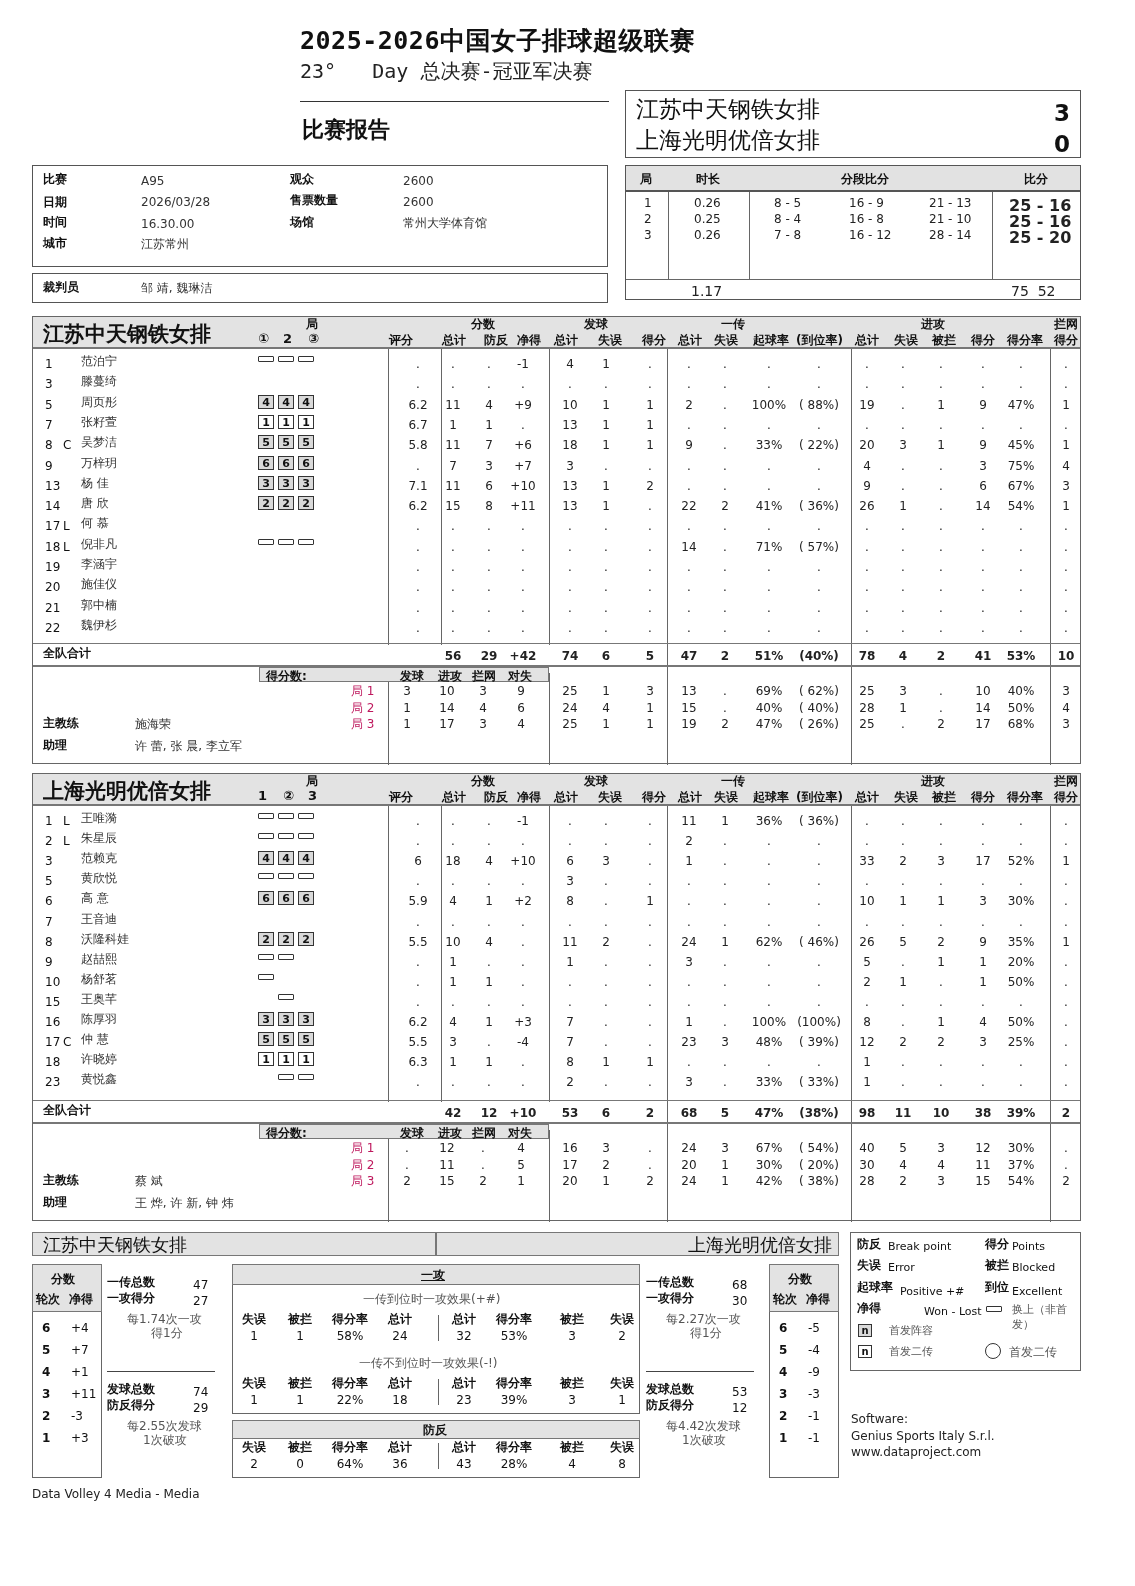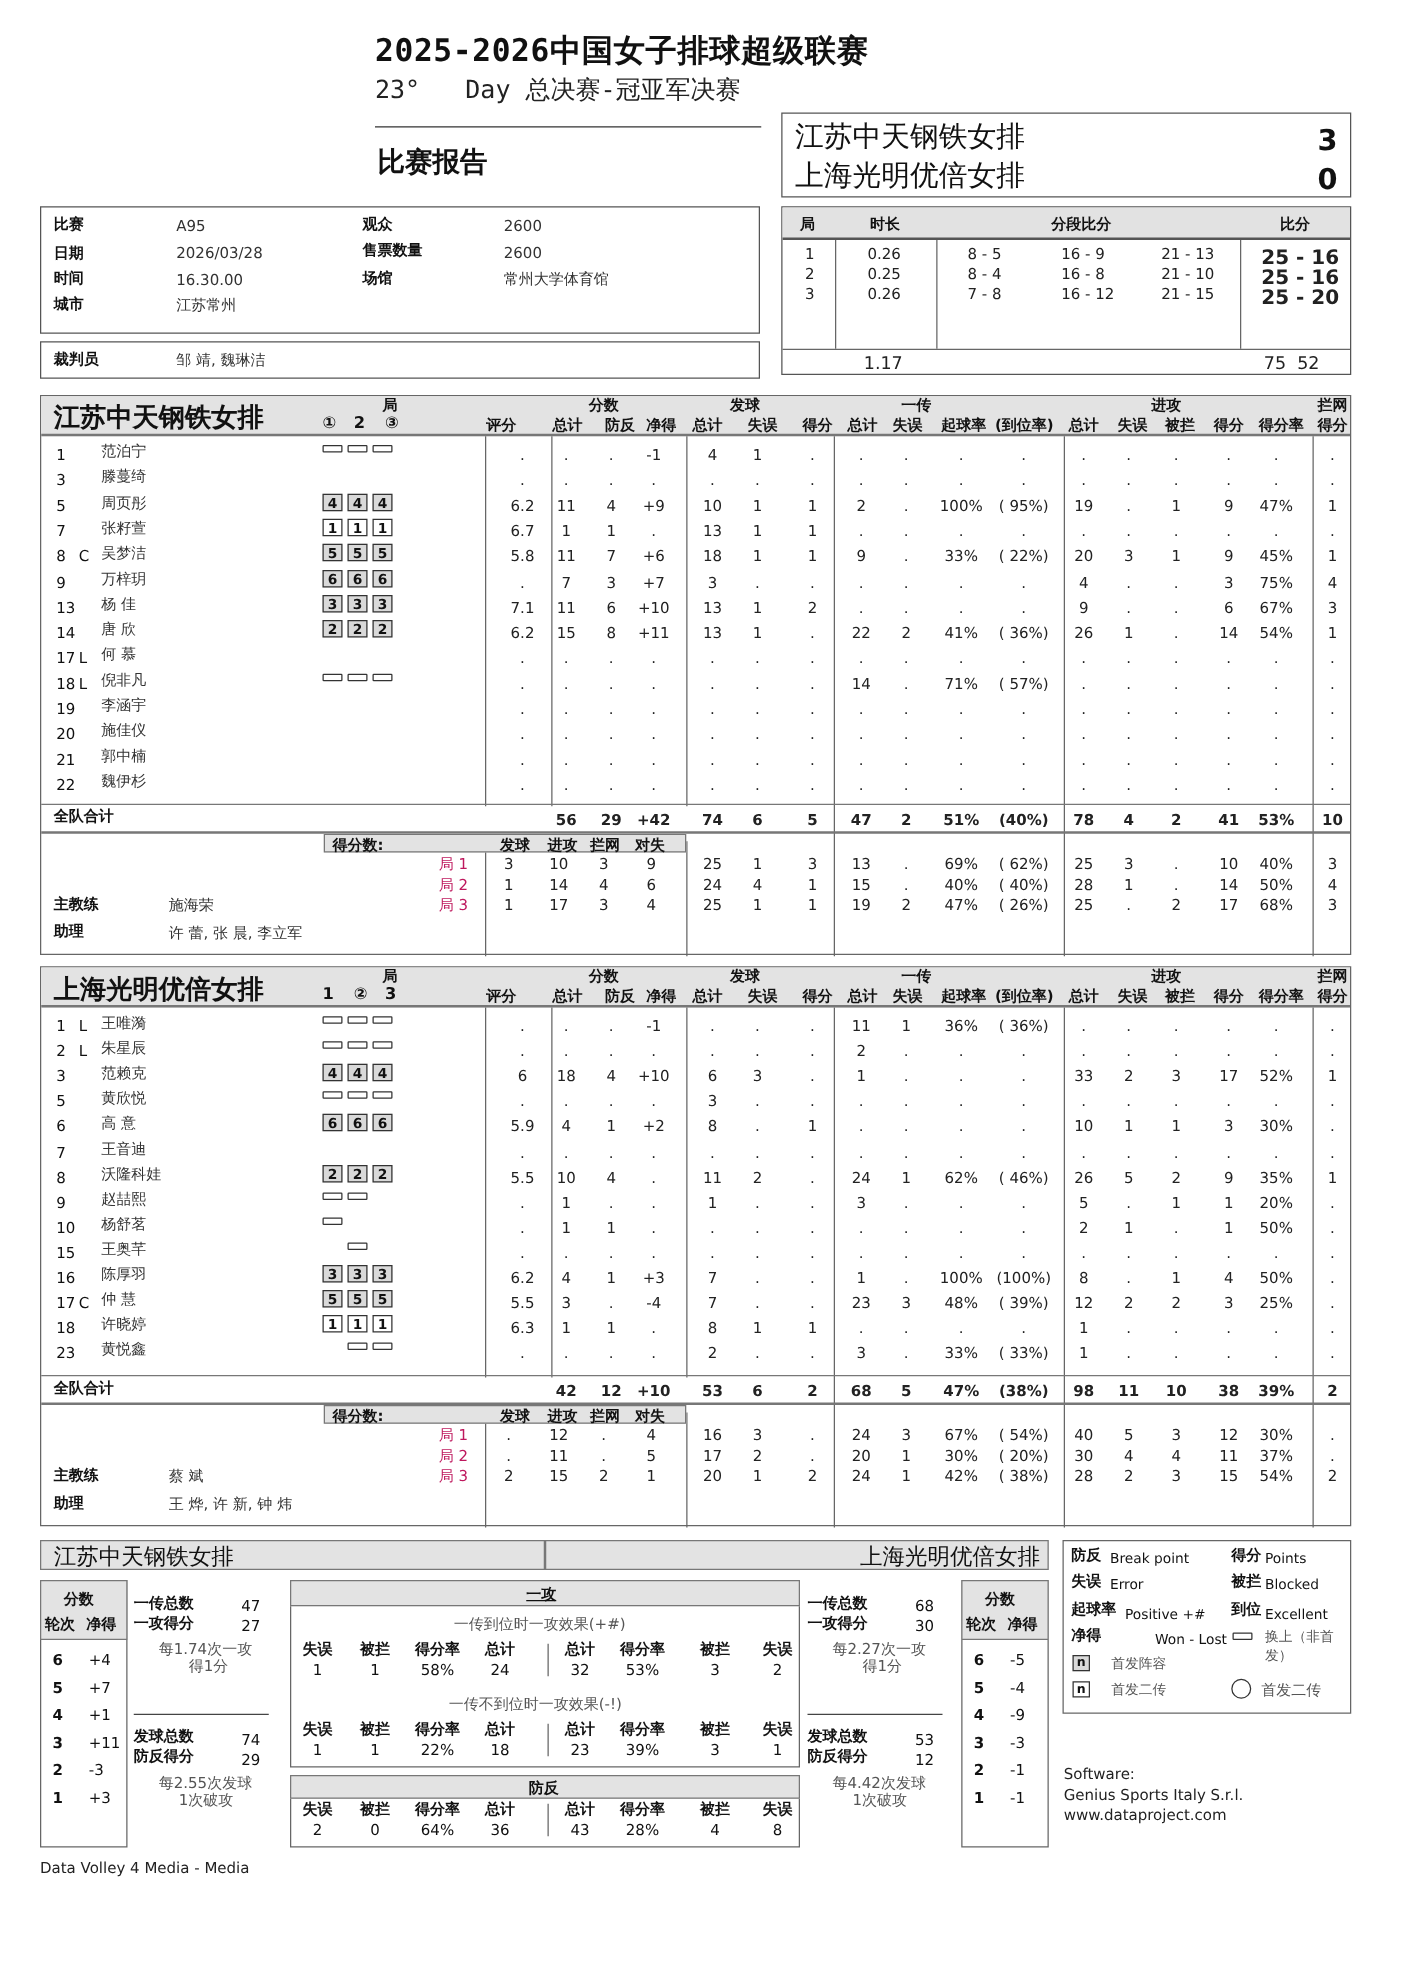--- a/index.html
+++ b/index.html
@@ -108,21 +108,21 @@
     <span style="left:68px;top:46px;">0.25</span>
     <span style="left:148px;top:46px;">8 - 4</span>
     <span style="left:223px;top:46px;">16 - 8</span>
     <span style="left:303px;top:46px;">21 - 10</span>
     <span class="big" style="left:383px;top:46px;">25 - 16</span>
 
     <span style="left:18px;top:62px;">3</span>
     <span style="left:68px;top:62px;">0.26</span>
     <span style="left:148px;top:62px;">7 - 8</span>
     <span style="left:223px;top:62px;">16 - 12</span>
-    <span style="left:303px;top:62px;">21 - 15</span>
+    <span style="left:303px;top:62px;">28 - 14</span>
     <span class="big" style="left:383px;top:62px;">25 - 20</span>
 
     <span style="left:65px;top:117px;font-size:14px;">1.17</span>
     <span style="left:385px;top:117px;font-size:14px;white-space:pre;">75  52</span>
   </div>
 </div>
 
 <div class="abs team-box" id="team1" style="top:316px;height:448px;">
     <div class="team-head">
       <span class="tname">江苏中天钢铁女排</span>
@@ -220,21 +220,21 @@
       <span class="cell" style="left:363px;width:44px;top:4px;">6.2</span>
       <span class="cell" style="left:398px;width:44px;top:4px;">11</span>
       <span class="cell" style="left:434px;width:44px;top:4px;">4</span>
       <span class="cell" style="left:468px;width:44px;top:4px;">+9</span>
       <span class="cell" style="left:515px;width:44px;top:4px;">10</span>
       <span class="cell" style="left:551px;width:44px;top:4px;">1</span>
       <span class="cell" style="left:595px;width:44px;top:4px;">1</span>
       <span class="cell" style="left:634px;width:44px;top:4px;">2</span>
       <span class="cell" style="left:670px;width:44px;top:4px;">.</span>
       <span class="cell" style="left:714px;width:44px;top:4px;">100%</span>
-      <span class="cell" style="left:764px;width:44px;top:4px;">( 95%)</span>
+      <span class="cell" style="left:764px;width:44px;top:4px;">( 88%)</span>
       <span class="cell" style="left:812px;width:44px;top:4px;">19</span>
       <span class="cell" style="left:848px;width:44px;top:4px;">.</span>
       <span class="cell" style="left:886px;width:44px;top:4px;">1</span>
       <span class="cell" style="left:928px;width:44px;top:4px;">9</span>
       <span class="cell" style="left:966px;width:44px;top:4px;">47%</span>
       <span class="cell" style="left:1011px;width:44px;top:4px;">1</span>
     </div>
     <div style="position:absolute;left:0;top:96.9px;width:100%;height:20.3px;">
       <span class="pnum" style="top:4px;">7</span>
       <span class="pnum" style="left:30px;top:4px;"></span>

